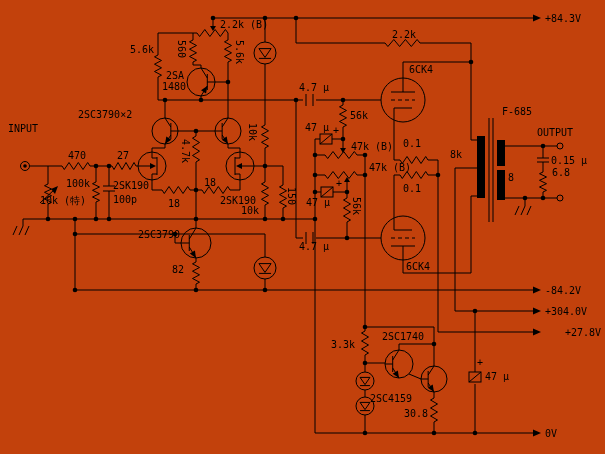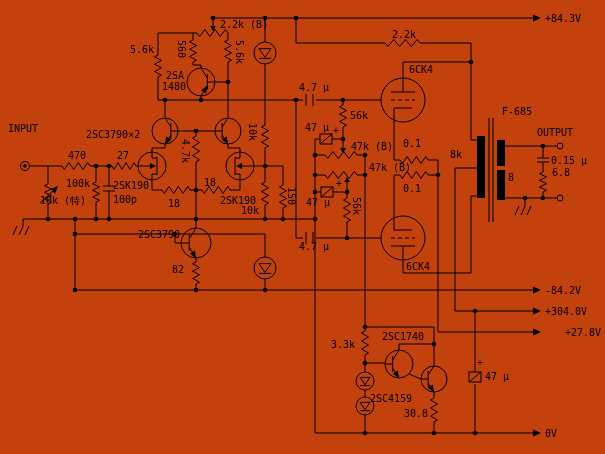--- a/index.html
+++ b/index.html
@@ -249,21 +249,21 @@
   <div id="labels-layer">
       <span class="lbl" style="left: 545px; top: 13px;">+84.3V</span>
       <span class="lbl" style="left: 220px; top: 19px;">2.2k (B)</span>
       <span class="lbl" style="left: 392px; top: 29px;">2.2k</span>
       <span class="lbl" style="left: 130px; top: 44px;">5.6k</span>
       <span class="lbl r90" style="left: 187px; top: 40px;">560</span>
       <span class="lbl r90" style="left: 245px; top: 40px;">5.6k</span>
       <span class="lbl" style="left: 166px; top: 70px;">2SA</span>
       <span class="lbl" style="left: 162px; top: 81px;">1480</span>
       <span class="lbl" style="left: 409px; top: 64px;">6CK4</span>
-      <span class="lbl" style="left: 86px; top: 109px; margin-top: 20px;">2SC3790×2</span>
+      <span class="lbl" style="left: 78px; top: 109px;">2SC3790×2</span>
       <span class="lbl" style="left: 8px; top: 123px;">INPUT</span>
       <span class="lbl" style="left: 299px; top: 82px;">4.7 μ</span>
       <span class="lbl" style="left: 305px; top: 122px;">47 μ</span>
       <span class="lbl" style="left: 350px; top: 110px;">56k</span>
       <span class="lbl" style="left: 351px; top: 141px;">47k (B)</span>
       <span class="lbl" style="left: 369px; top: 162px;">47k (B)</span>
       <span class="lbl r90" style="left: 258px; top: 123px;">10k</span>
       <span class="lbl" style="left: 502px; top: 106px; text-align: center;">F-685</span>
       <span class="lbl" style="left: 537px; top: 127px;">OUTPUT</span>
       <span class="lbl" style="left: 68px; top: 150px; text-align: right;">470</span>

